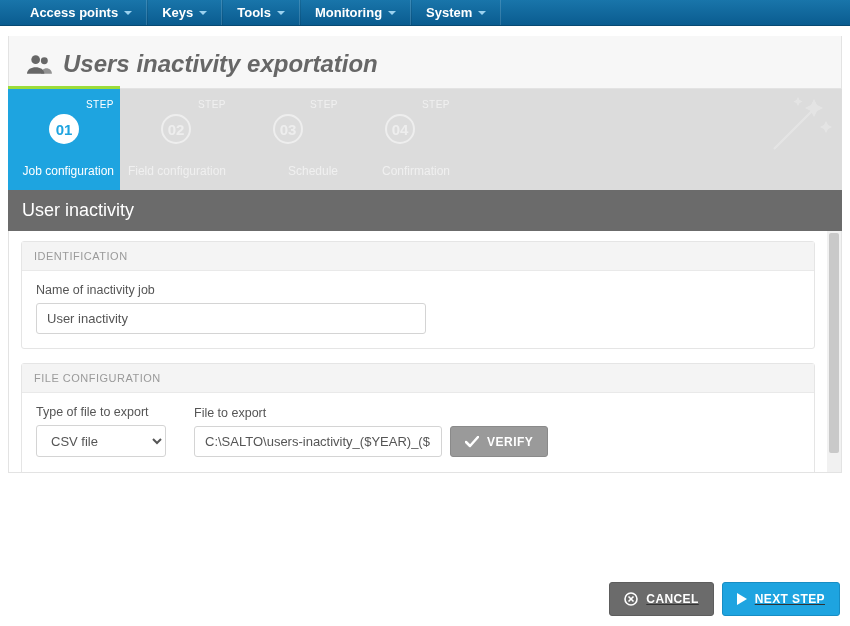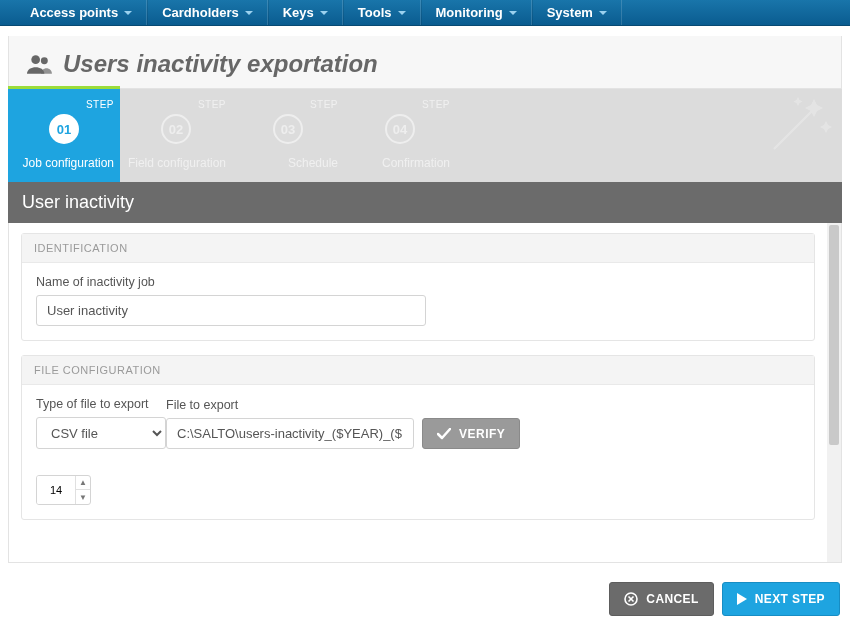--- a/index.html
+++ b/index.html
@@ -83,26 +83,26 @@
     position: absolute;
     top: -3px; left:0; right:0;
     height: 3px;
     background: #9cdc3a;
   }
   .step-label-small {
     font-size: 10px;
     letter-spacing: .5px;
   }
   .step-num-wrap {
-    margin: 4px auto 12px auto;
+    margin: 4px auto 20px auto;
     width: 30px; height: 30px;
     border-radius: 50%;
     display:flex; align-items:center; justify-content:center;
     font-weight: bold;
-    font-size: 13px;
+    font-size: 15px;
   }
   .step.active .step-num-wrap { background:#fff; color:#1ea4e0; }
   .step.inactive .step-num-wrap { border: 2px solid #eee; color:#eee; }
   .step-name { font-size: 12px; }
   .wand {
     position: absolute;
     right: 8px; top: 6px;
     opacity: .25;
     color: #fff;
   }
@@ -114,21 +114,21 @@
     font-size: 18px;
     margin: 0 8px;
   }
   
   .content-wrap {
     margin: 0 8px;
     display:flex;
     border-left:1px solid #e3e3e3;
     border-right:1px solid #e3e3e3;
     border-bottom:1px solid #e3e3e3;
-    height: 340px;
+    height: 242px;
   }
   .content {
     flex:1;
     padding: 10px 12px;
     overflow: hidden;
   }
   .scrollbar {
     width: 14px;
     background: #f1f1f1;
     position: relative;
@@ -153,21 +153,21 @@
     color: #9a9a9a;
     letter-spacing: .5px;
     border-bottom: 1px solid #e9e9e9;
   }
   .panel-body { padding: 12px 14px 14px 14px; }
   .field-label {
     font-size: 12.5px;
     color: #555;
     margin-bottom: 6px;
   }
-  .row { display:flex; align-items:flex-end; flex-wrap:wrap;}
+  .row { display:flex; gap: 28px; align-items:flex-end; flex-wrap:wrap;}
   input[type=text], select {
     border: 1px solid #d4d4d4;
     border-radius: 3px;
     padding: 7px 10px;
     font-size: 13px;
     color: #555;
     background:#fff;
   }
   .name-input { width: 390px; }
   .type-select { width: 130px; height:32px;}
@@ -195,21 +195,21 @@
     border:none; width:38px; text-align:center; padding:6px 6px; font-size:11px;
   }
   .spinners { display:flex; flex-direction:column; border-left:1px solid #e0e0e0;}
   .spin { width:14px; height:14px; display:flex;align-items:center;justify-content:center; font-size:8px; color:#777; cursor:pointer;}
   .spin:first-child{border-bottom:1px solid #e0e0e0;}
   
   .footer {
     position:absolute;
     right: 10px;
     bottom: 10px;
-    display:flex; gap:8px;
+    display:flex; gap:8px;text-decoration:underline;
   }
   .btn {
     border-radius:3px;
     padding:9px 14px;
     font-weight:bold;
     font-size:12px;
     display:flex; align-items:center; gap:8px;
     cursor:pointer;
     letter-spacing:.4px;
     border:1px solid transparent;
@@ -217,24 +217,20 @@
   .btn-cancel { background:#6b6b6b; color:#fff; border-color:#5d5d5d;}
   .btn-next { background:#1ea4e0; color:#fff; border-color:#178dc4;}
   .icon { display:inline-flex; }
 </style>
 </head>
 <body>
 
 <div class="topnav">
   <div class="topnav-item">
     <span>Access points</span>
-    <span class="caret"></span>
-  </div>
-  <div class="topnav-item">
-    <span>Cardholders</span>
     <span class="caret"></span>
   </div>
   <div class="topnav-item">
     <span>Keys</span>
     <span class="caret"></span>
   </div>
   <div class="topnav-item">
     <span>Tools</span>
     <span class="caret"></span>
   </div>

